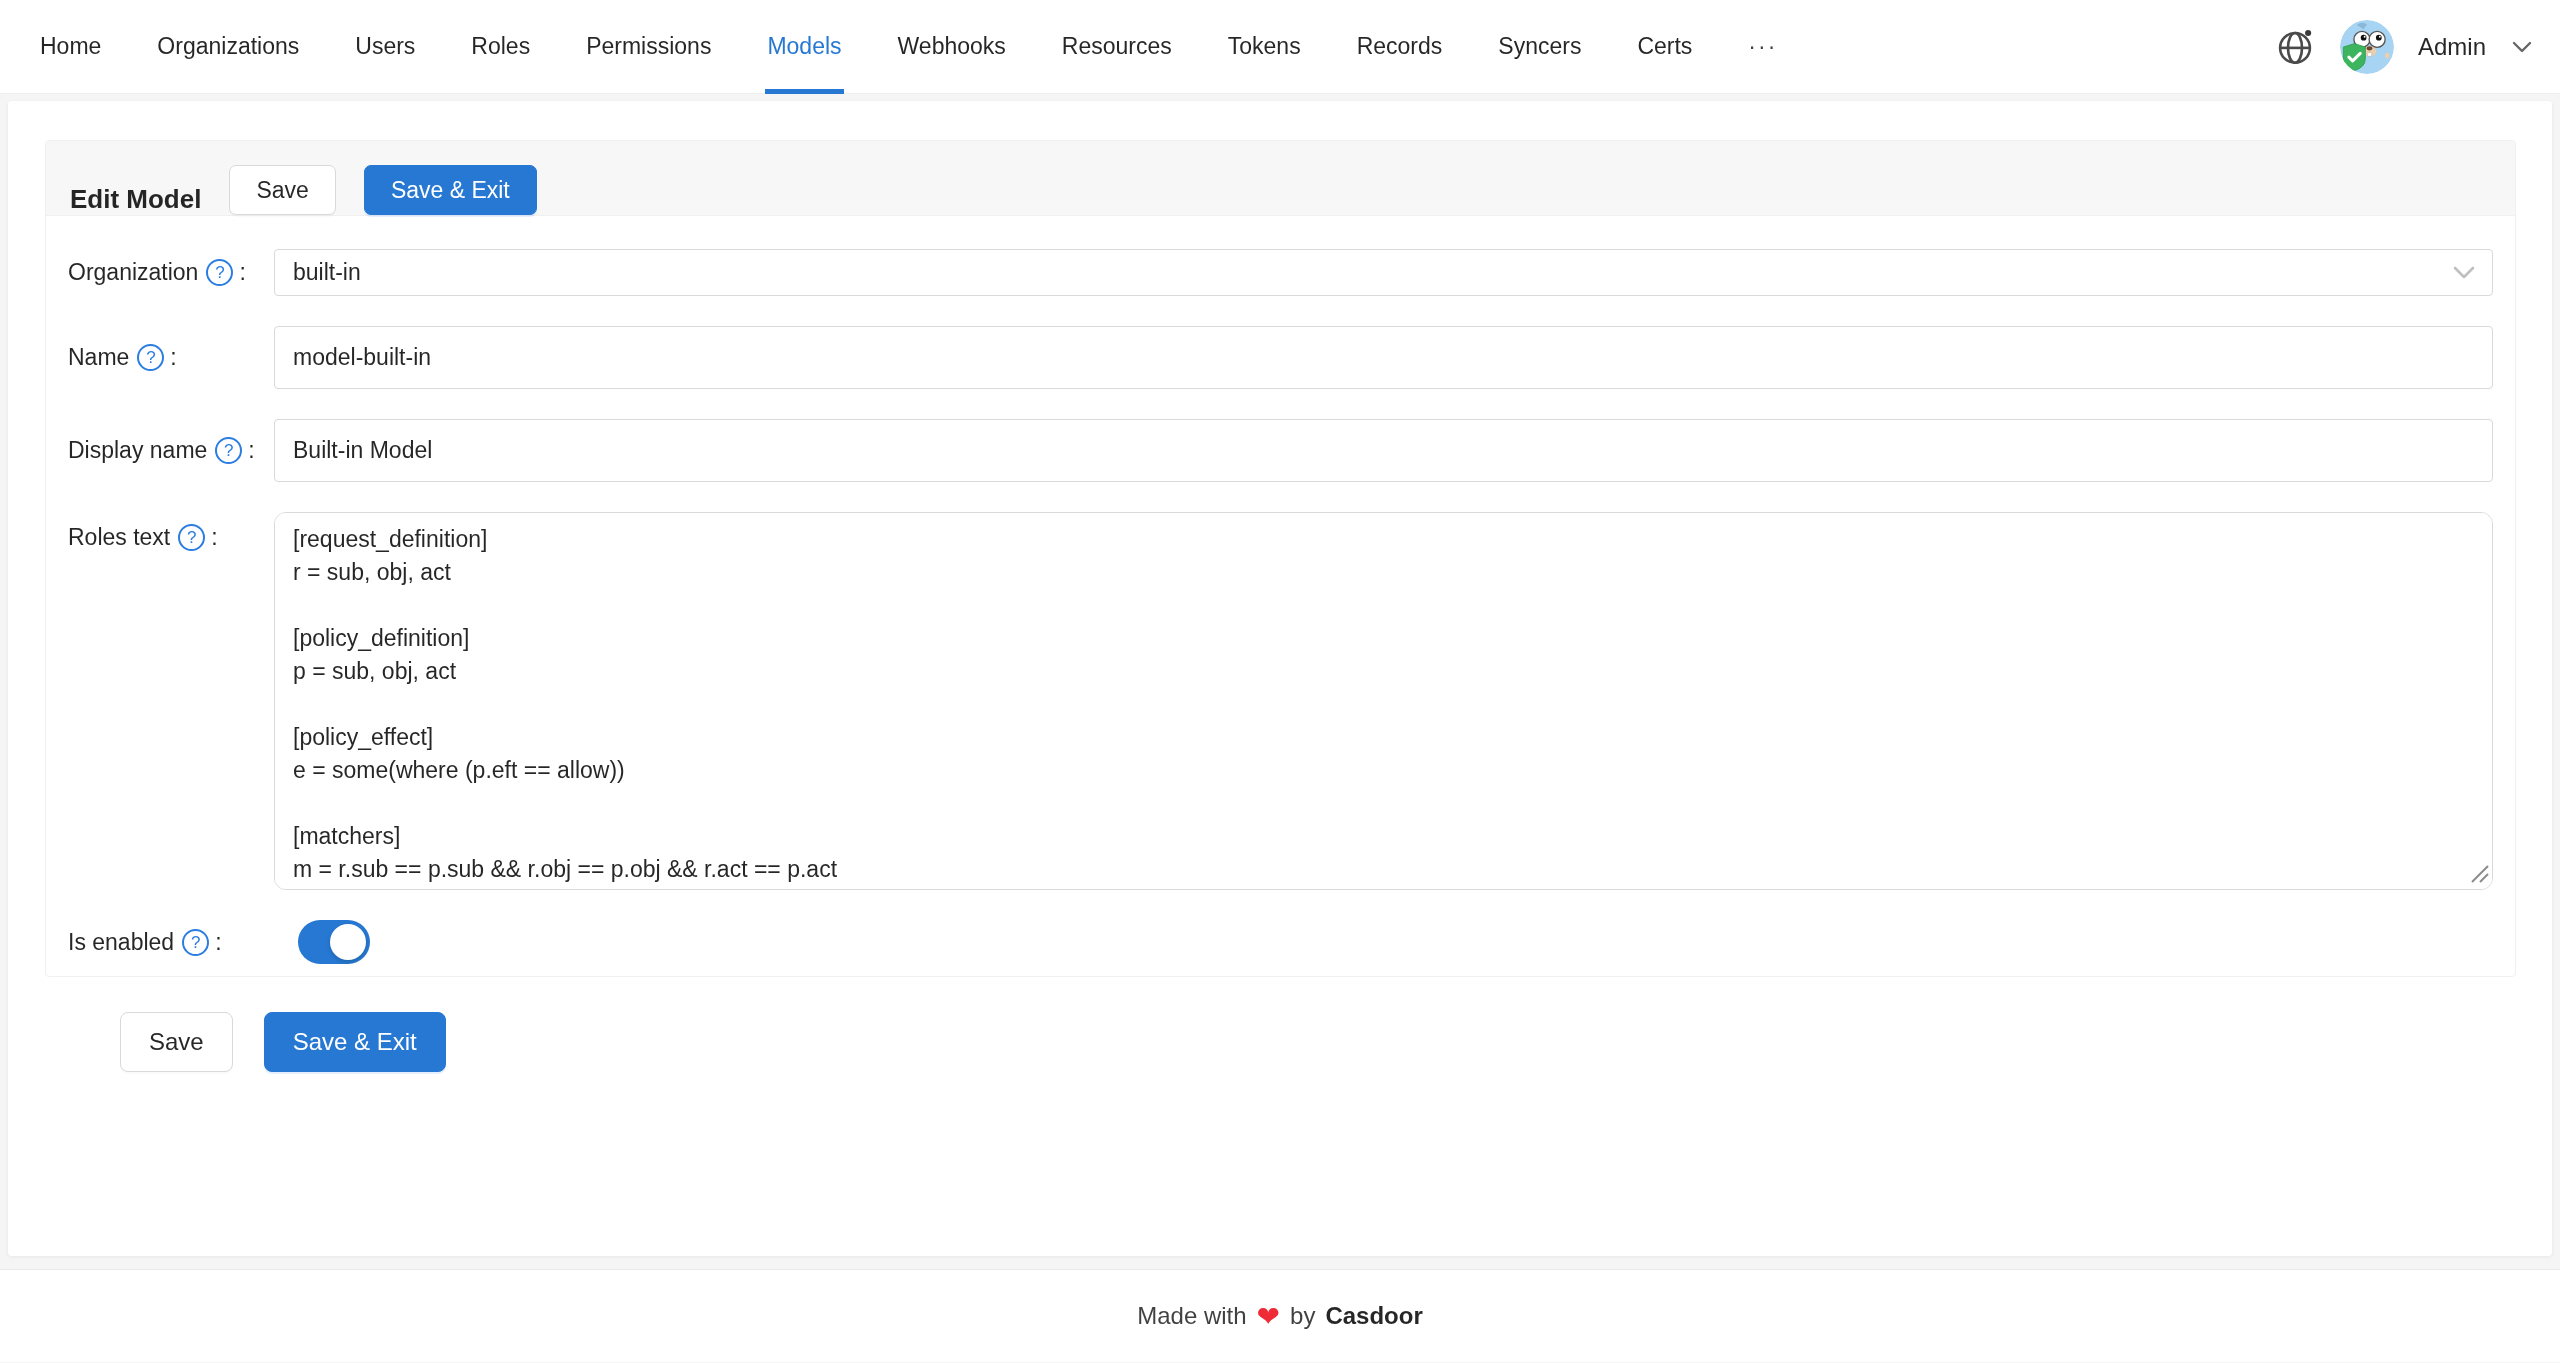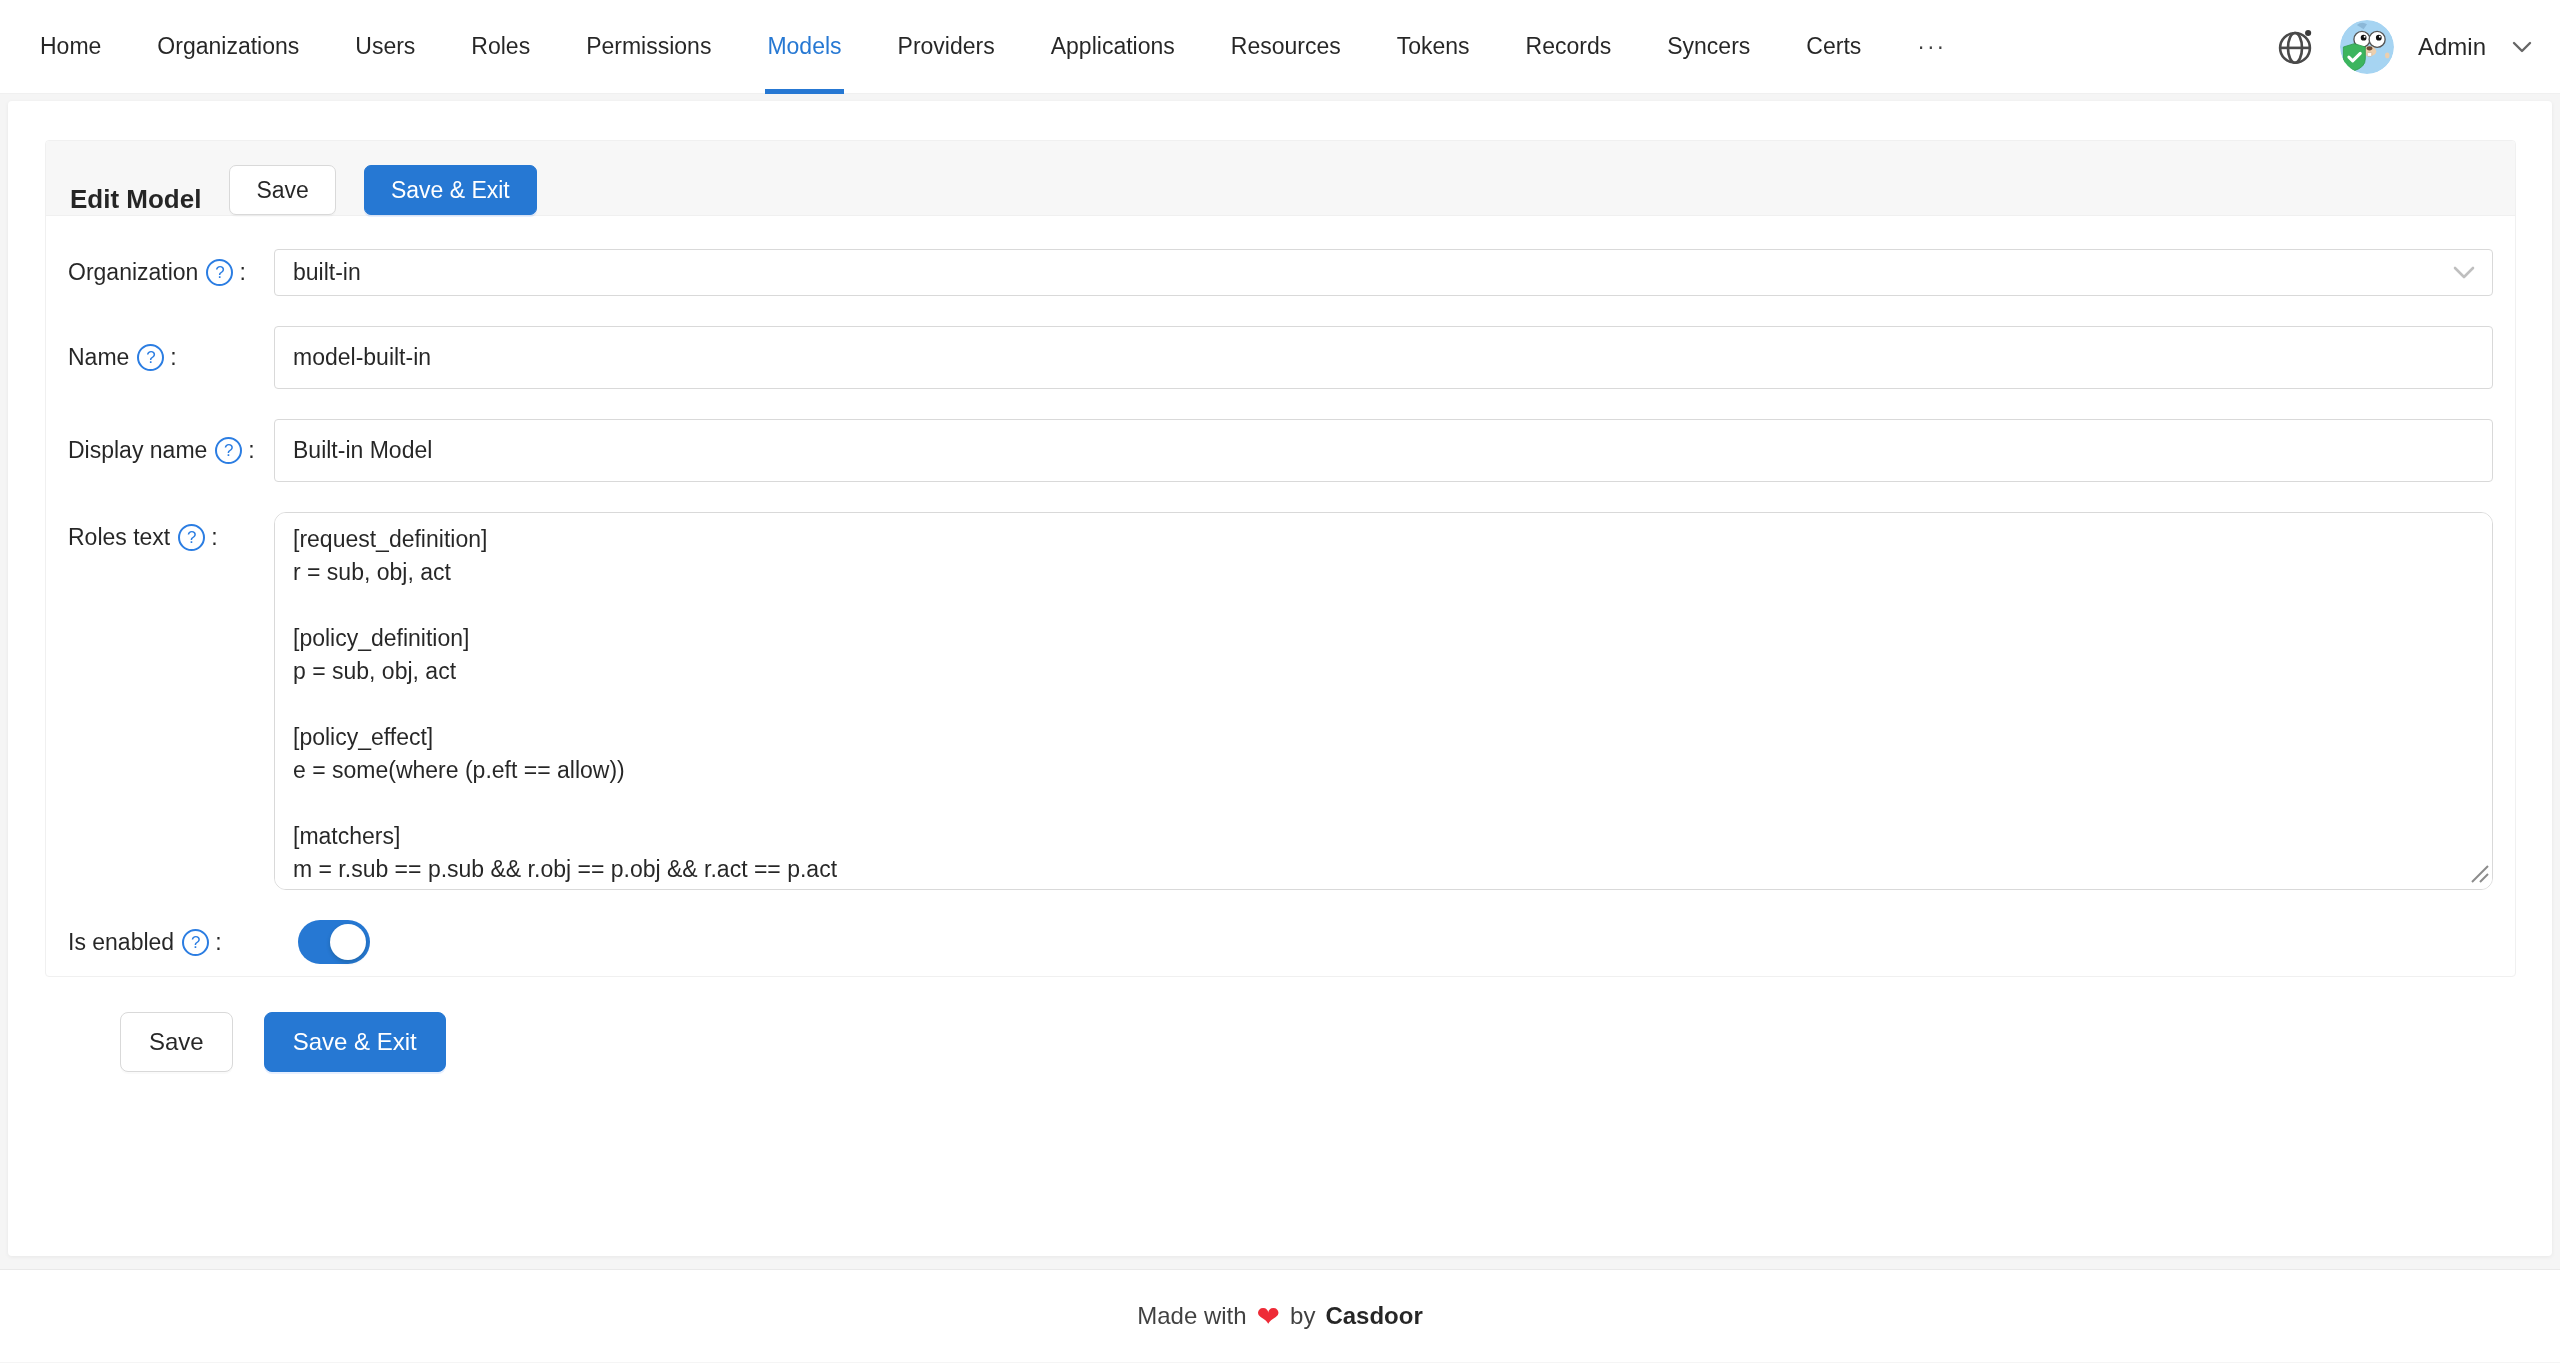--- a/index.html
+++ b/index.html
@@ -129,22 +129,21 @@
 <body>
 
 <header class="topnav">
   <nav class="nav-items">
     <div class="nav-item">Home</div>
     <div class="nav-item">Organizations</div>
     <div class="nav-item">Users</div>
     <div class="nav-item">Roles</div>
     <div class="nav-item">Permissions</div>
     <div class="nav-item active">Models</div>
-    <div class="nav-item">Providers</div>
-    <div class="nav-item">Applications</div>
+    <div class="nav-item">Webhooks</div>
     <div class="nav-item">Resources</div>
     <div class="nav-item">Tokens</div>
     <div class="nav-item">Records</div>
     <div class="nav-item">Syncers</div>
     <div class="nav-item">Certs</div>
     <div class="nav-item more">···</div>
   </nav>
 
   <div class="nav-right">
     <svg class="globe" viewBox="0 0 48 48" fill="none">

